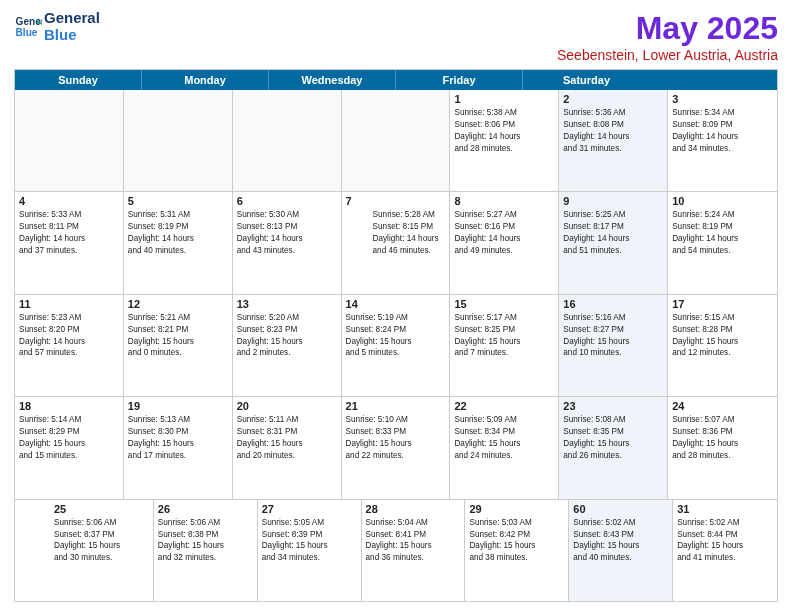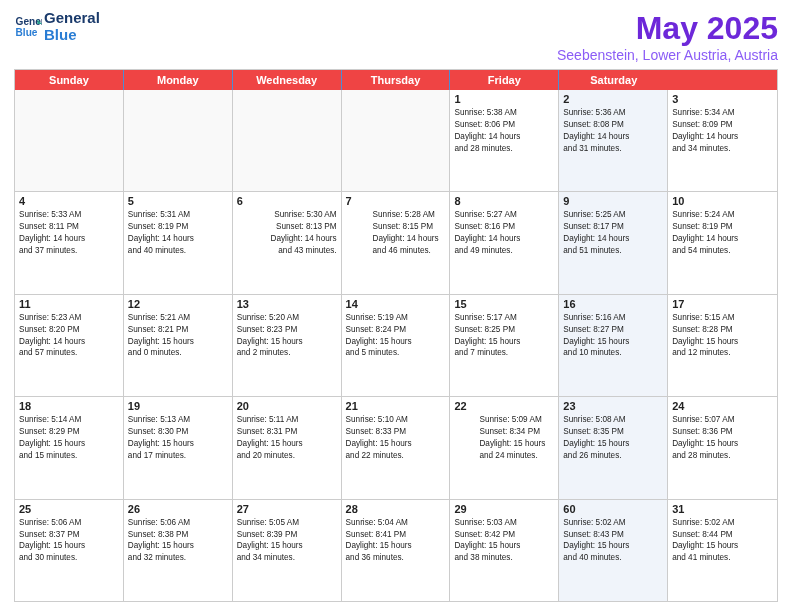--- a/index.html
+++ b/index.html
@@ -36,32 +36,32 @@
       text-align: right;
     }
     .title-block h1 {
       font-size: 32px;
       font-weight: bold;
       color: #6d28d9;
     }
     .title-block h2 {
       font-size: 14px;
       font-weight: normal;
-      color: #8b5cf6;
+      color: #b91c1c;
     }
     .calendar {
       flex: 1;
       display: flex;
       flex-direction: column;
       border: 1px solid #ccc;
     }
     .cal-header {
       display: grid;
-      grid-template-columns: repeat(7, 1fr);
-      background: #ef4444;
+      grid-template-columns: repeat(6, 1fr);
+      background: #0369a1;
     }
     .cal-header-cell {
       color: #fff;
       font-size: 11px;
       font-weight: bold;
       text-align: center;
       padding: 4px 2px;
       border-right: 1px solid #4a8dd5;
     }
     .cal-header-cell:last-child { border-right: none; }
@@ -69,21 +69,21 @@
       flex: 1;
       display: flex;
       flex-direction: column;
     }
     .cal-row {
       display: grid;
       grid-template-columns: repeat(7, 1fr);
       flex: 1;
       border-bottom: 1px solid #ccc;
     }
-    .cal-row:last-child { border-bottom: none; }
+    .cal-row:last-child { border-bottom: none; margin-left: 35px; }
     .cal-cell {
       border-right: 1px solid #ccc;
       padding: 3px 4px;
       font-size: 8.5px;
       color: #222;
       vertical-align: top;
       min-height: 80px;
     }
     .cal-cell:last-child { border-right: none; }
     .cal-cell.empty { background: #f9f9f9; }
@@ -122,21 +122,20 @@
       <h1>May 2025</h1>
       <h2>Seebenstein, Lower Austria, Austria</h2>
     </div>
   </div>
 
   <div class="calendar">
     <div class="cal-header">
     <div class="cal-header-cell">Sunday</div>
         <div class="cal-header-cell">Monday</div>
         <div class="cal-header-cell">Wednesday</div>
-        <div class="cal-header-cell">Thursday</div>
         <div class="cal-header-cell">Friday</div>
         <div class="cal-header-cell">Saturday</div>
       </div>
     <div class="cal-body">
     <div class="cal-row">
           <div class="cal-cell empty"></div>
           <div class="cal-cell empty"></div>
           <div class="cal-cell empty"></div>
           <div class="cal-cell empty"></div>
           <div class="cal-cell">
@@ -171,21 +170,21 @@
           </div>
           <div class="cal-cell">
             <span class="day-num">5</span>
             <div class="cell-text" style="white-space: pre-line;">Sunrise: 5:31 AM
 Sunset: 8:19 PM
 Daylight: 14 hours
 and 40 minutes.</div>
           </div>
           <div class="cal-cell">
             <span class="day-num">6</span>
-            <div class="cell-text" style="white-space: pre-line; text-align: right;">Sunrise: 5:30 AM
+            <div class="cell-text" style="white-space: pre-line;">Sunrise: 5:30 AM
 Sunset: 8:13 PM
 Daylight: 14 hours
 and 43 minutes.</div>
           </div>
           <div class="cal-cell">
             <span class="day-num">7</span>
             <div class="cell-text" style="white-space: pre-line; margin-left: 27px;">Sunrise: 5:28 AM
 Sunset: 8:15 PM
 Daylight: 14 hours
 and 46 minutes.</div>
@@ -287,21 +286,21 @@
           </div>
           <div class="cal-cell">
             <span class="day-num">21</span>
             <div class="cell-text" style="white-space: pre-line;">Sunrise: 5:10 AM
 Sunset: 8:33 PM
 Daylight: 15 hours
 and 22 minutes.</div>
           </div>
           <div class="cal-cell">
             <span class="day-num">22</span>
-            <div class="cell-text" style="white-space: pre-line; margin-left: 25px;">Sunrise: 5:09 AM
+            <div class="cell-text" style="white-space: pre-line;">Sunrise: 5:09 AM
 Sunset: 8:34 PM
 Daylight: 15 hours
 and 24 minutes.</div>
           </div>
           <div class="cal-cell shaded">
             <span class="day-num">23</span>
             <div class="cell-text" style="white-space: pre-line;">Sunrise: 5:08 AM
 Sunset: 8:35 PM
 Daylight: 15 hours
 and 26 minutes.</div>

